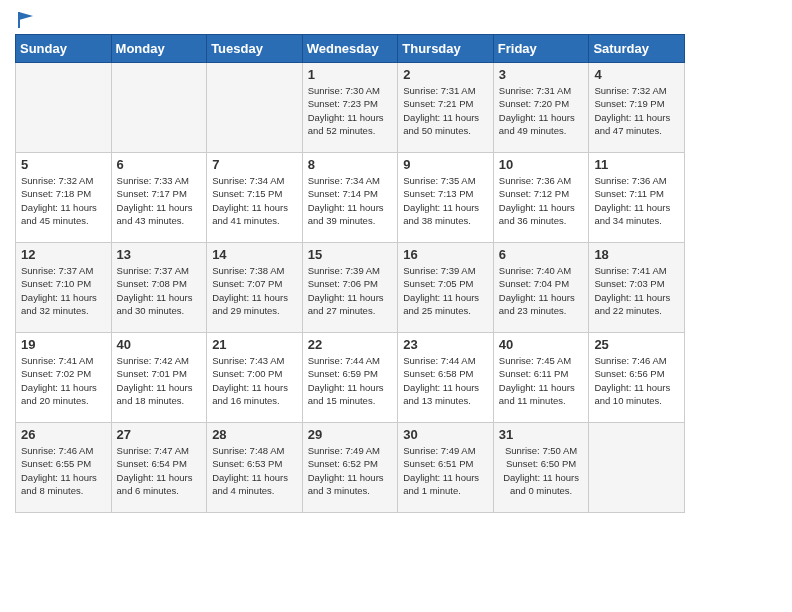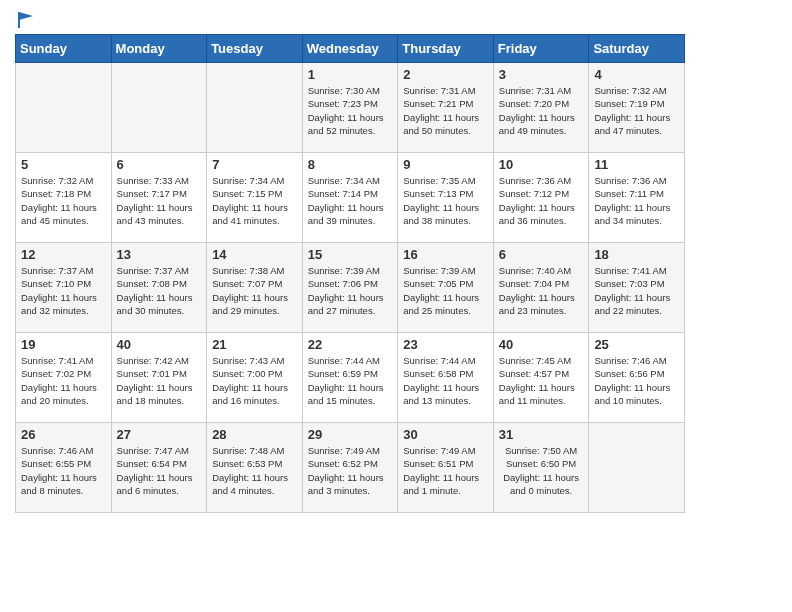--- a/index.html
+++ b/index.html
@@ -296,21 +296,21 @@
           <td>
             <span class="day-number">23</span>
             <div class="day-info" style="white-space: pre-line;">Sunrise: 7:44 AM
 Sunset: 6:58 PM
 Daylight: 11 hours
 and 13 minutes.</div>
           </td>
           <td>
             <span class="day-number">40</span>
             <div class="day-info" style="white-space: pre-line;">Sunrise: 7:45 AM
-Sunset: 4:57 PM
+Sunset: 6:11 PM
 Daylight: 11 hours
 and 11 minutes.</div>
           </td>
           <td>
             <span class="day-number">25</span>
             <div class="day-info" style="white-space: pre-line;">Sunrise: 7:46 AM
 Sunset: 6:56 PM
 Daylight: 11 hours
 and 10 minutes.</div>
           </td>

